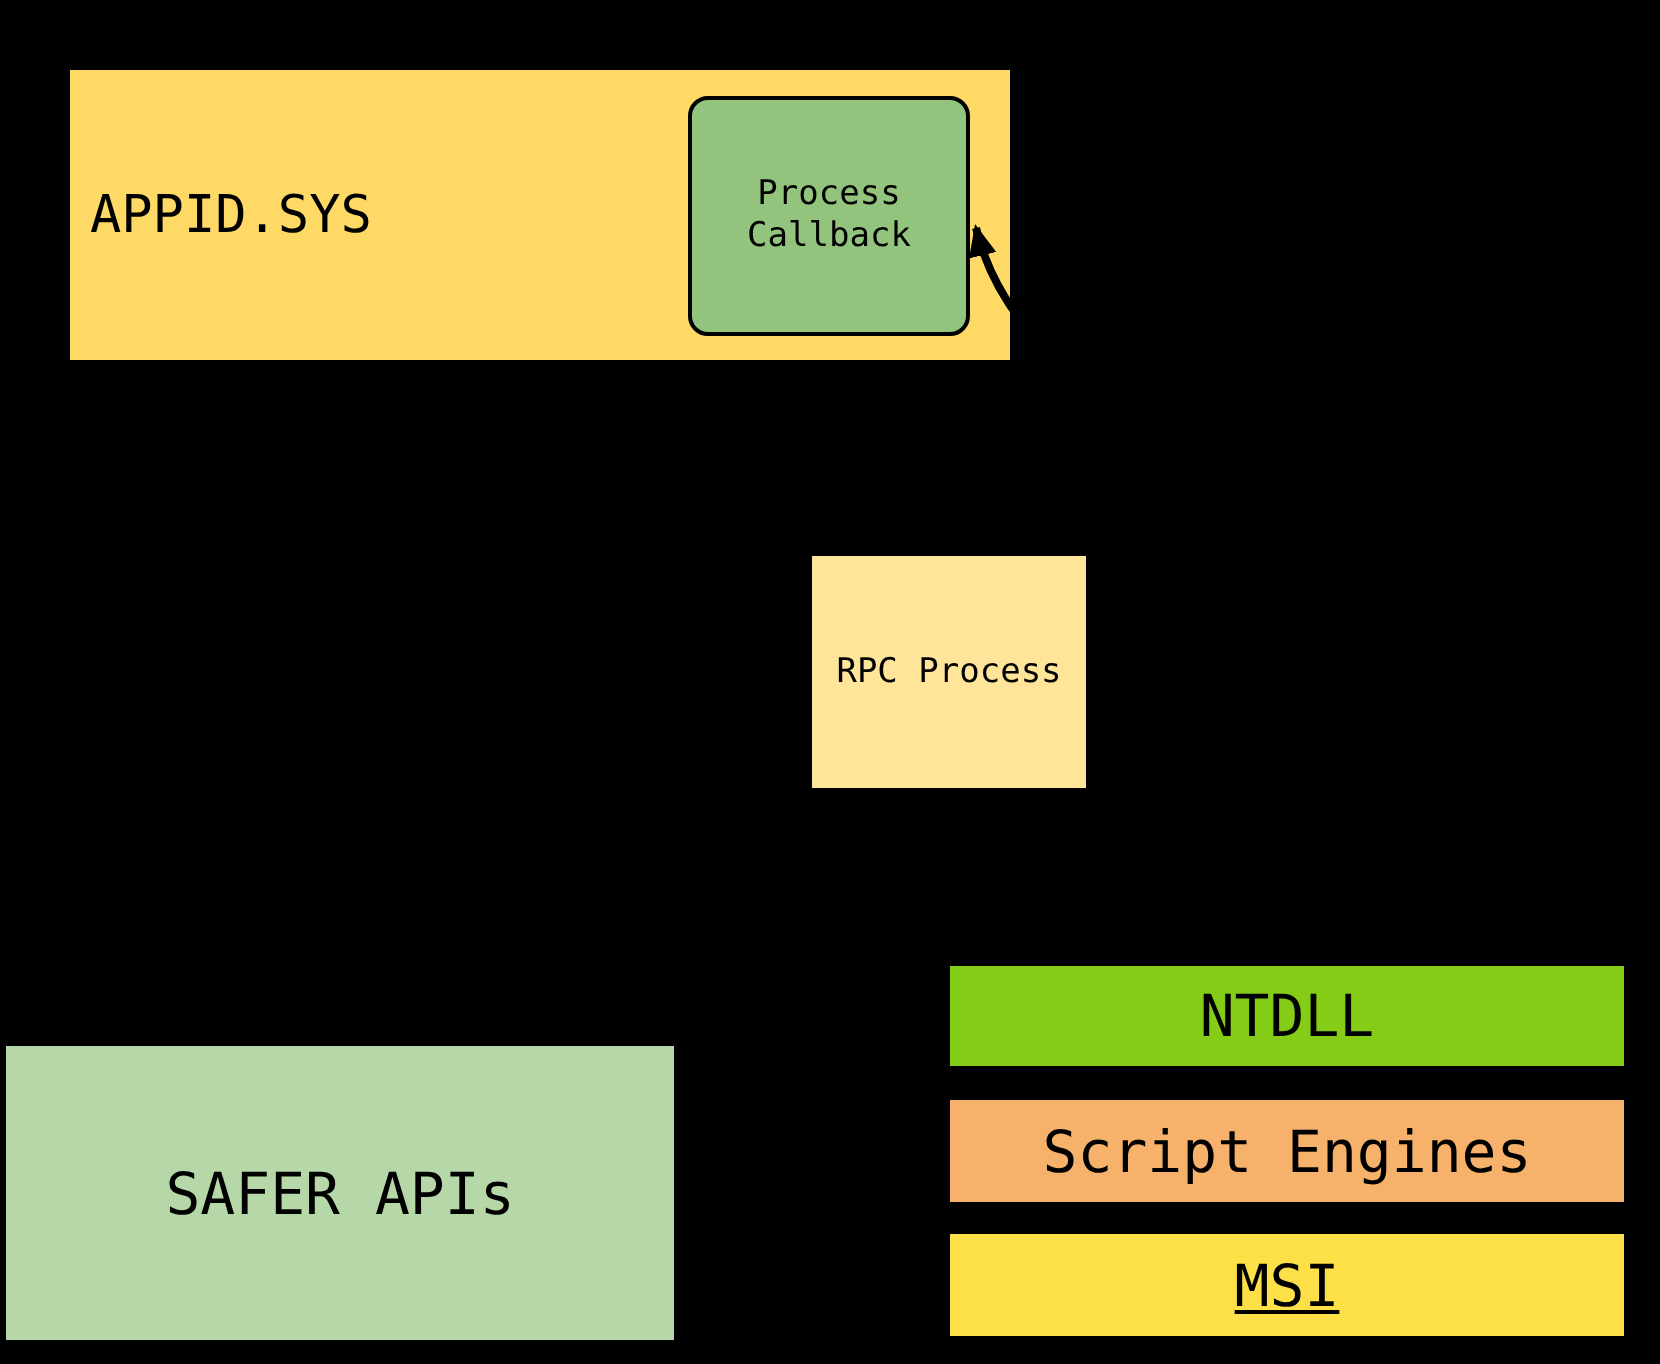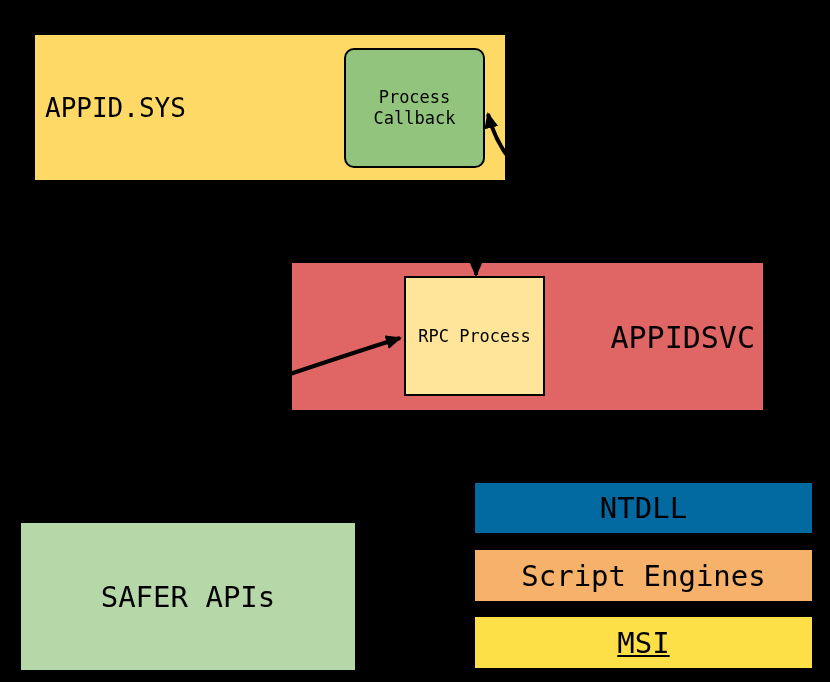--- a/index.html
+++ b/index.html
@@ -24,53 +24,50 @@
 
   #appid-sys   { left: 35px;  top: 35px;  width: 470px; height: 145px;
                  justify-content: flex-start; padding-left: 10px; font-size: 26px; }
   #process-callback { left: 344px; top: 48px; width: 141px; height: 120px;
                  font-size: 17px; line-height: 21px; text-align: center; border-radius: 10px; }
   #appidsvc    { left: 292px; top: 263px; width: 471px; height: 147px; }
   #appidsvc .lbl { position: absolute; right: 8px; top: 50%;
                  transform: translateY(-50%); font-size: 30px; }
   #rpc-service { left: 404px; top: 276px; width: 141px; height: 120px;
                  font-size: 17px; text-align: center; }
-  #safer-apis  { left: 3px;   top: 523px; width: 334px; height: 147px; font-size: 29px; margin-left: 18px; }
+  #safer-apis  { left: 3px;   top: 523px; width: 334px; height: 147px; font-size: 29px; }
   #ntdll       { left: 475px; top: 483px; width: 337px; height: 50px;  font-size: 29px; }
   #script-engines { left: 475px; top: 550px; width: 337px; height: 51px; font-size: 29px; }
   #msi         { left: 475px; top: 617px; width: 337px; height: 51px;  font-size: 29px; }
 
   svg.arrows { position: absolute; left: 0; top: 0; z-index: 5; pointer-events: none; }
   svg.arrows path.shaft { fill: none; stroke: #000000; stroke-width: 4px; }
 </style>
 </head>
 <body>
 
 <div class="canvas">
 
   <div class="box" id="appid-sys" style="background:#FFD966;">
     <span class="lbl">APPID.SYS</span>
   </div>
   <div class="box inner-box" id="process-callback" style="background:#93C47D;">
     <span class="lbl">Process
 Callback</span>
   </div>
 
-  <div class="box" id="appidsvc" style="background:#E06666;">
-    <span class="lbl">APPIDSVC</span>
-  </div>
   <div class="box inner-box" id="rpc-service" style="background:#FFE599;">
     <span class="lbl">RPC Process</span>
   </div>
 
   <div class="box" id="safer-apis" style="background:#B6D7A8;">
     <span class="lbl">SAFER APIs</span>
   </div>
 
-  <div class="box" id="ntdll" style="background:#0369a1;">
+  <div class="box" id="ntdll" style="background:#84cc16;">
     <span class="lbl">NTDLL</span>
   </div>
   <div class="box" id="script-engines" style="background:#F6B26B;">
     <span class="lbl">Script Engines</span>
   </div>
   <div class="box" id="msi" style="background:#fde047;text-decoration:underline;">
     <span class="lbl">MSI</span>
   </div>
 
   <svg class="arrows" width="830" height="682" viewBox="0 0 830 682">

